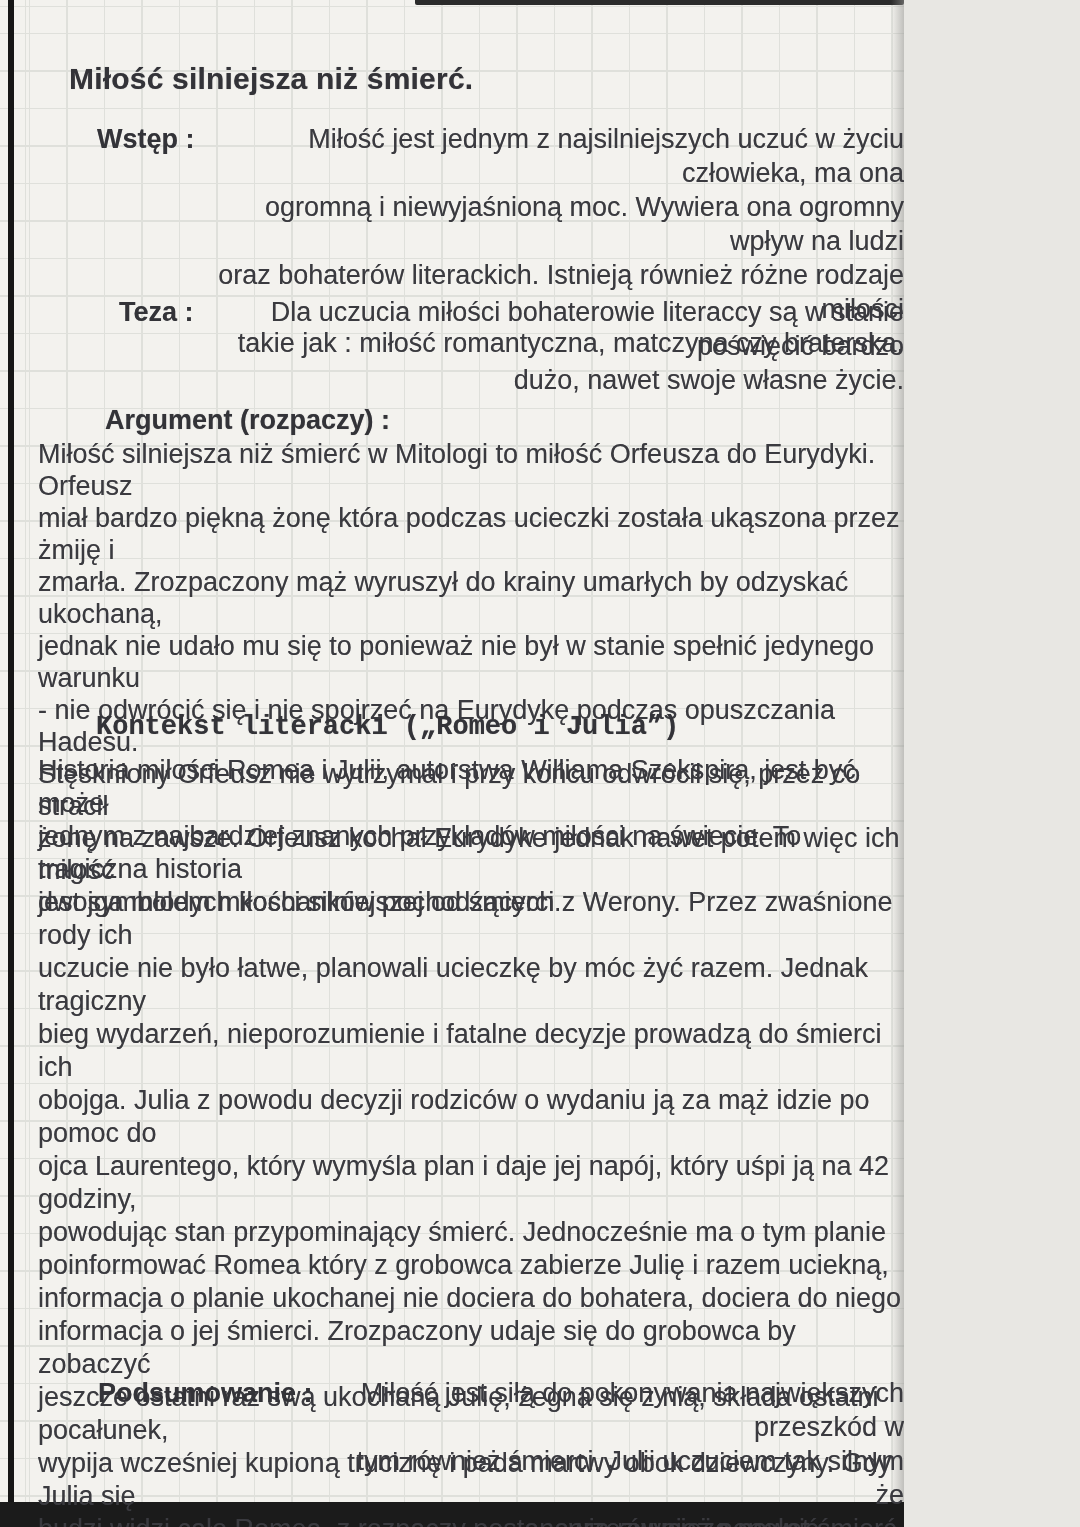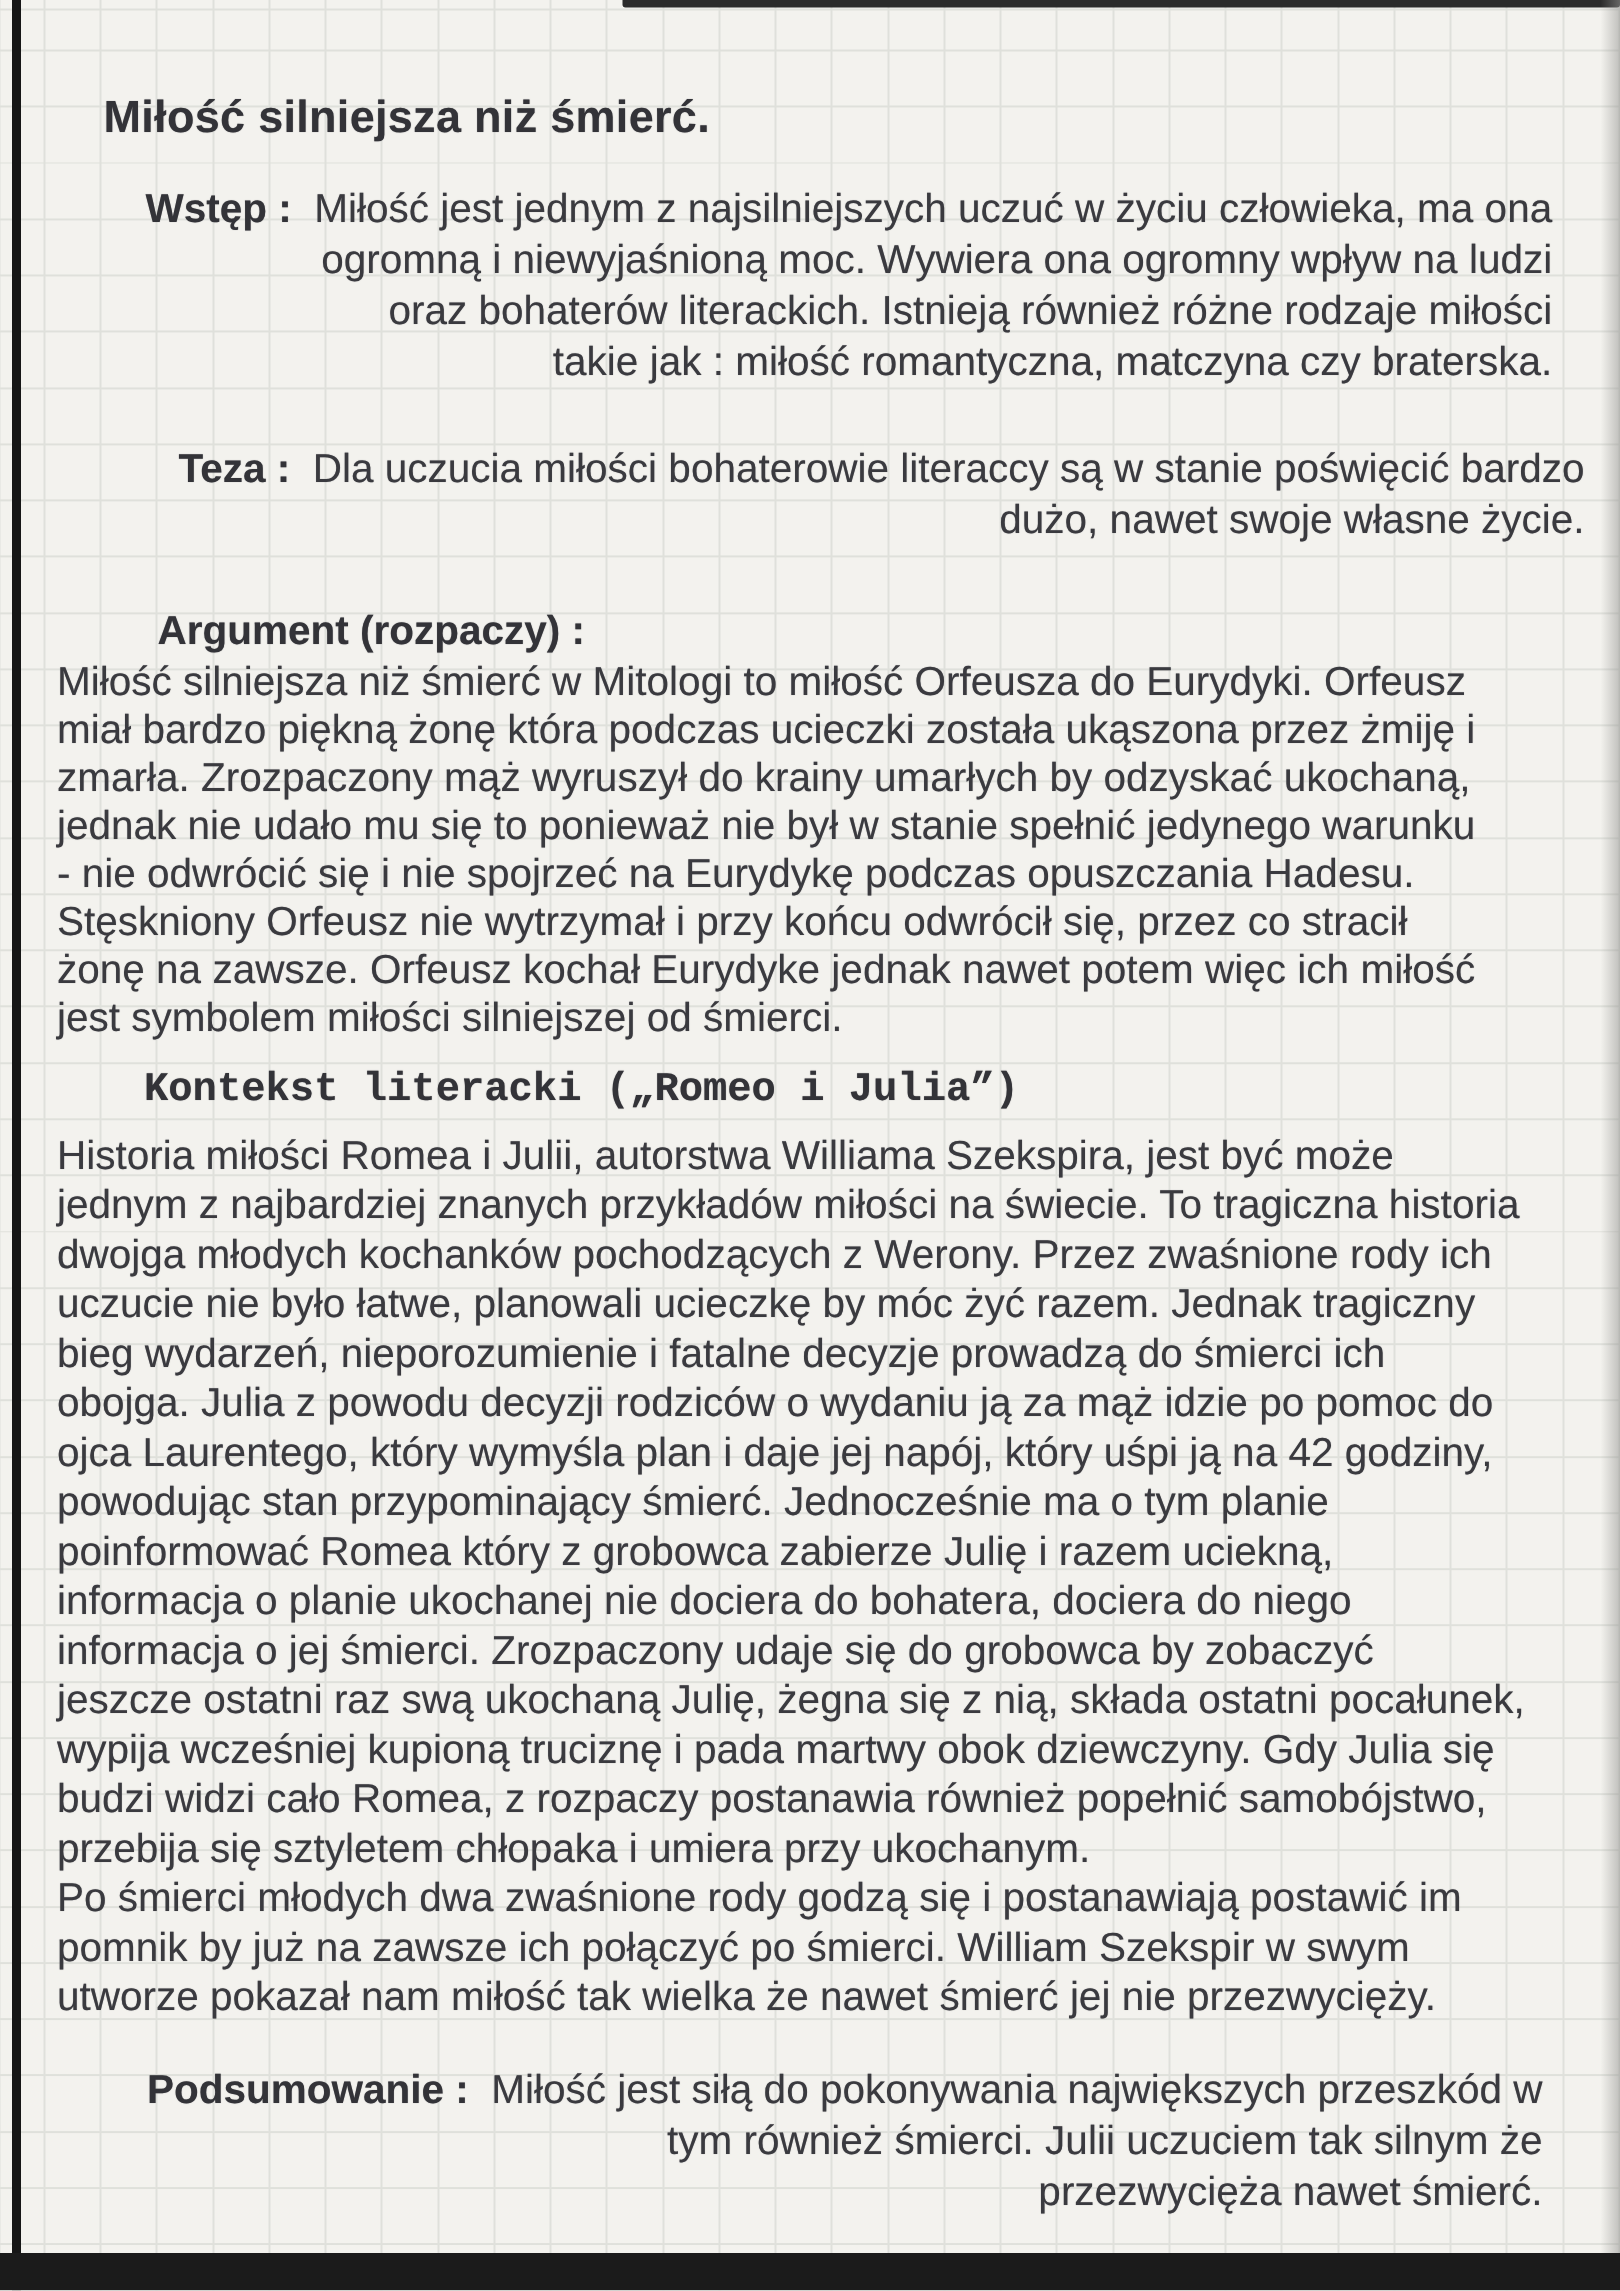--- a/index.html
+++ b/index.html
@@ -1,18 +1,18 @@
 <!DOCTYPE html>
 <html><head>
 <meta charset="utf-8">
 <style>
   html,body{margin:0;padding:0;background:#e8e7e3;}
   .page{
     position:relative;
-    width:1080px;height:1527px;
+    width:904px;height:1527px;
     background:#f3f2ee;
     overflow:hidden;
     font-family:"Liberation Sans", sans-serif;
     color:#3a3a3f;
   }
   
   .page::before{
     content:"";
     position:absolute;inset:0;
     background-image:

